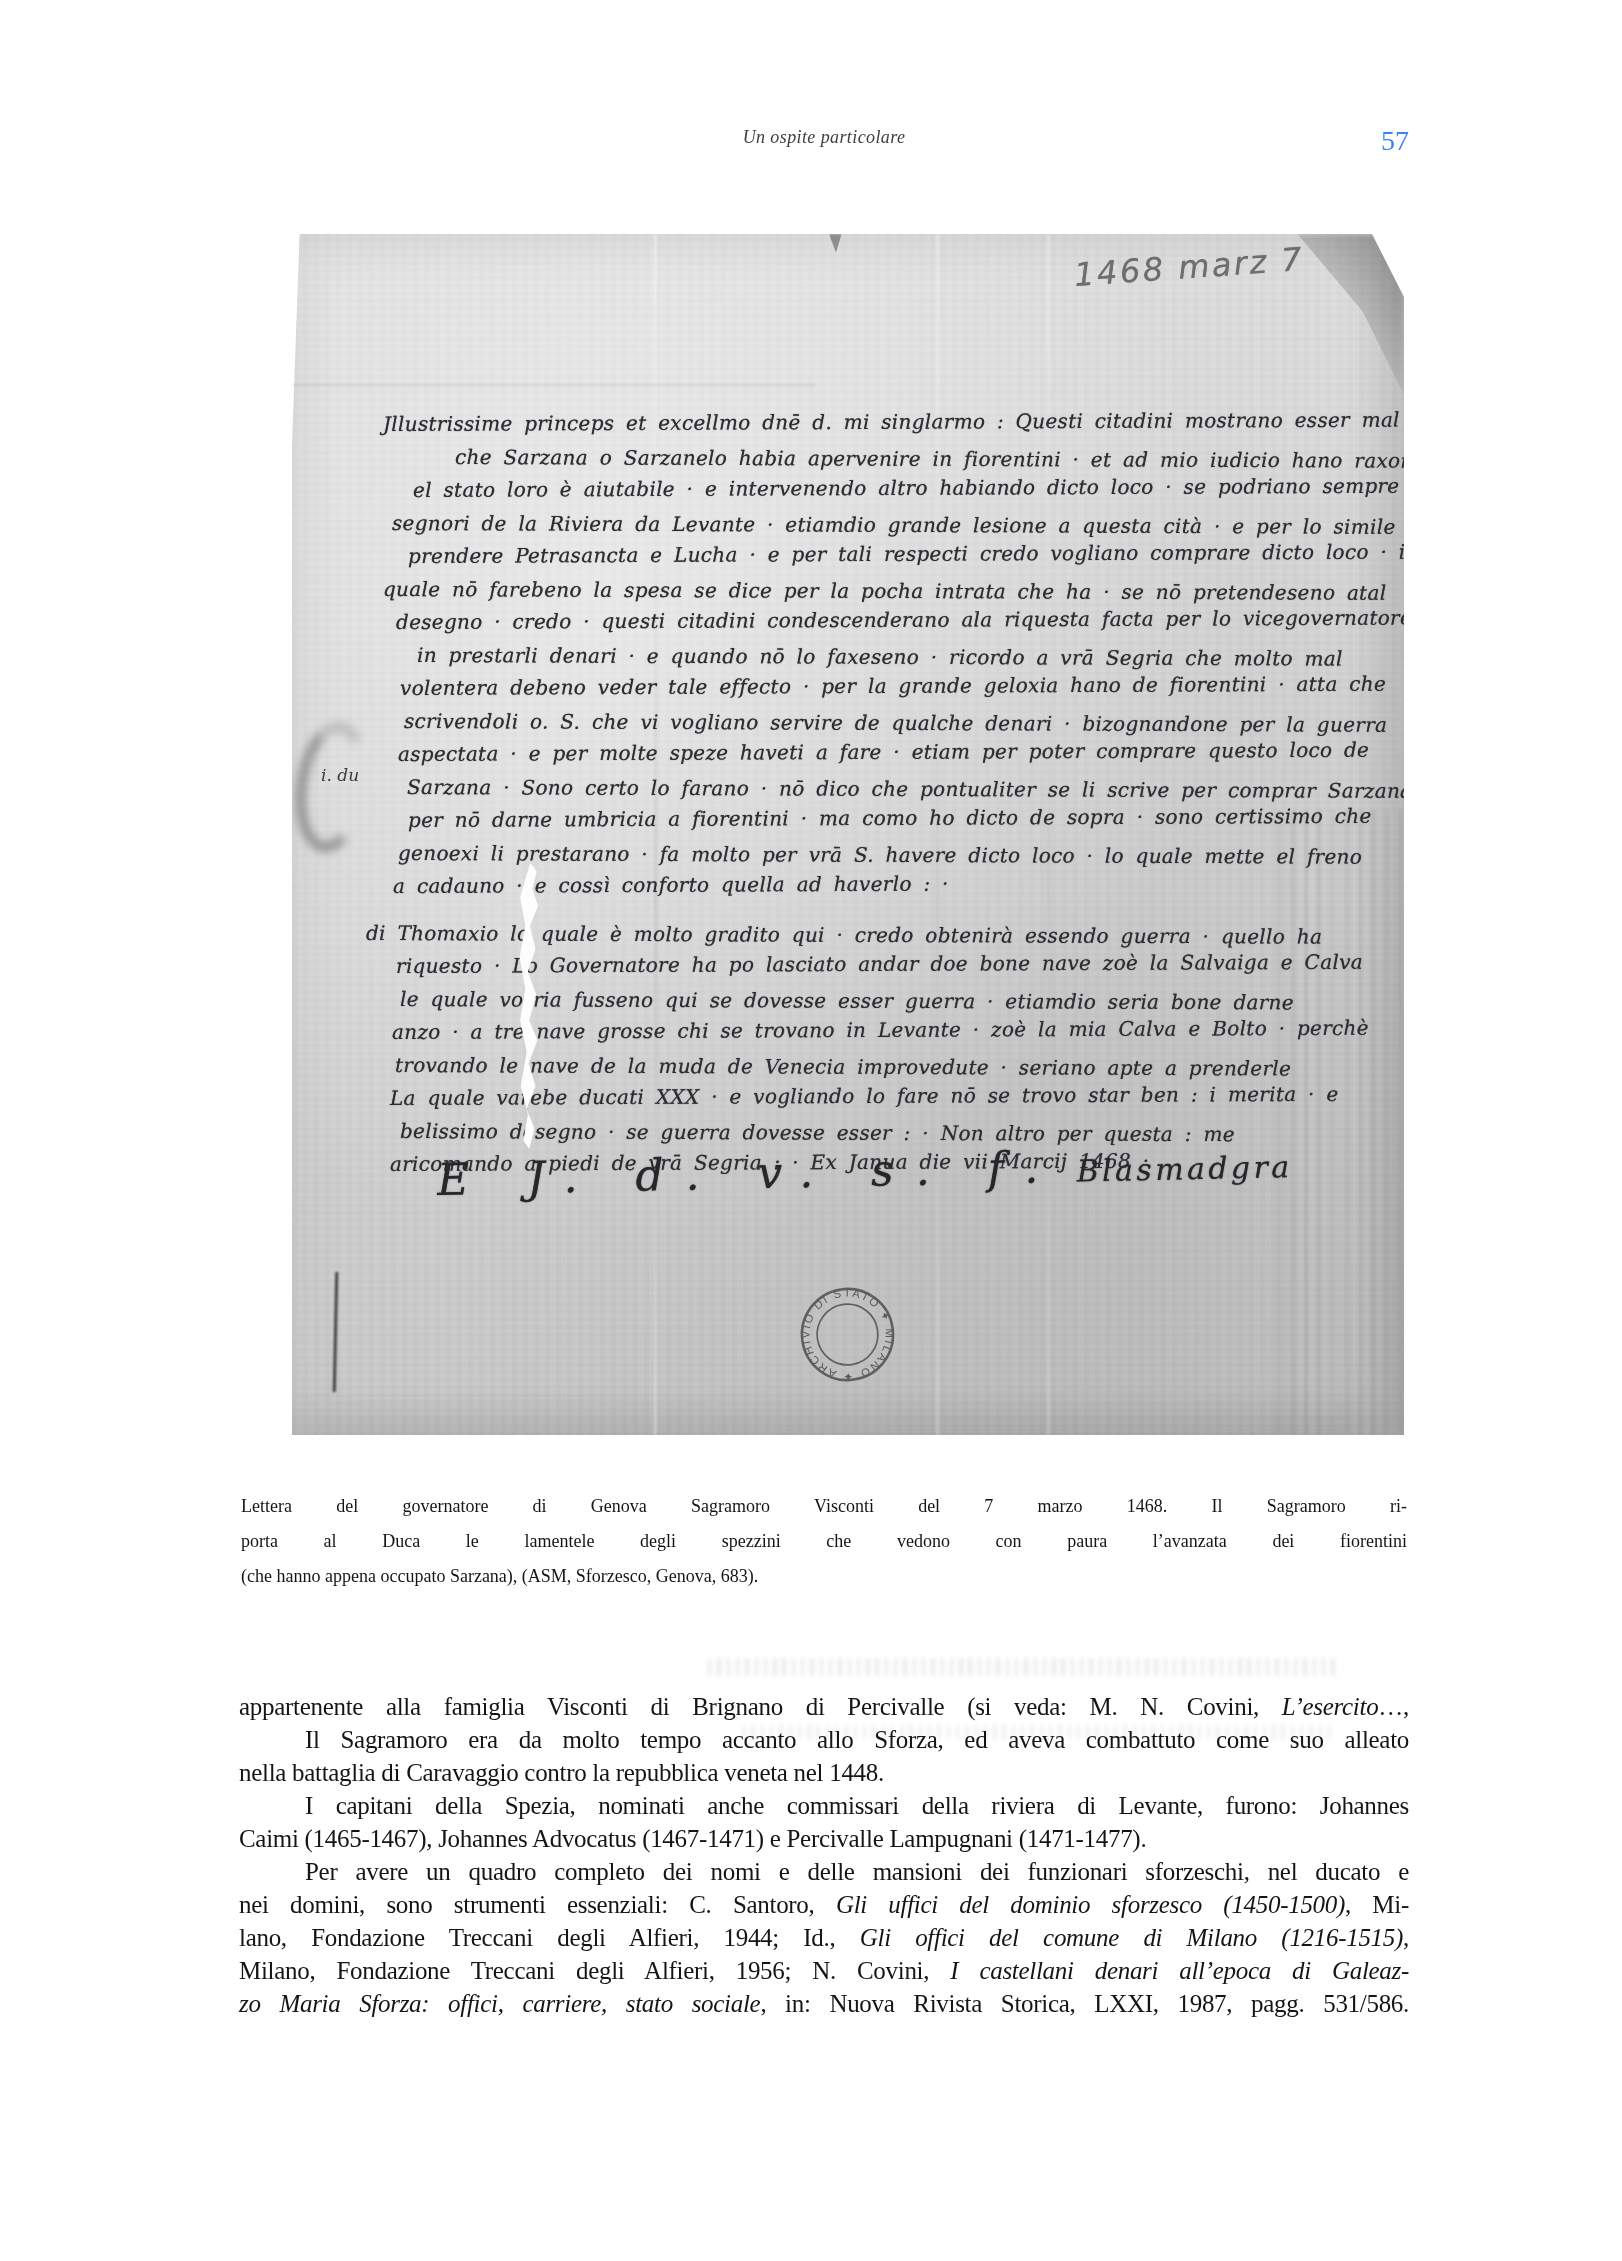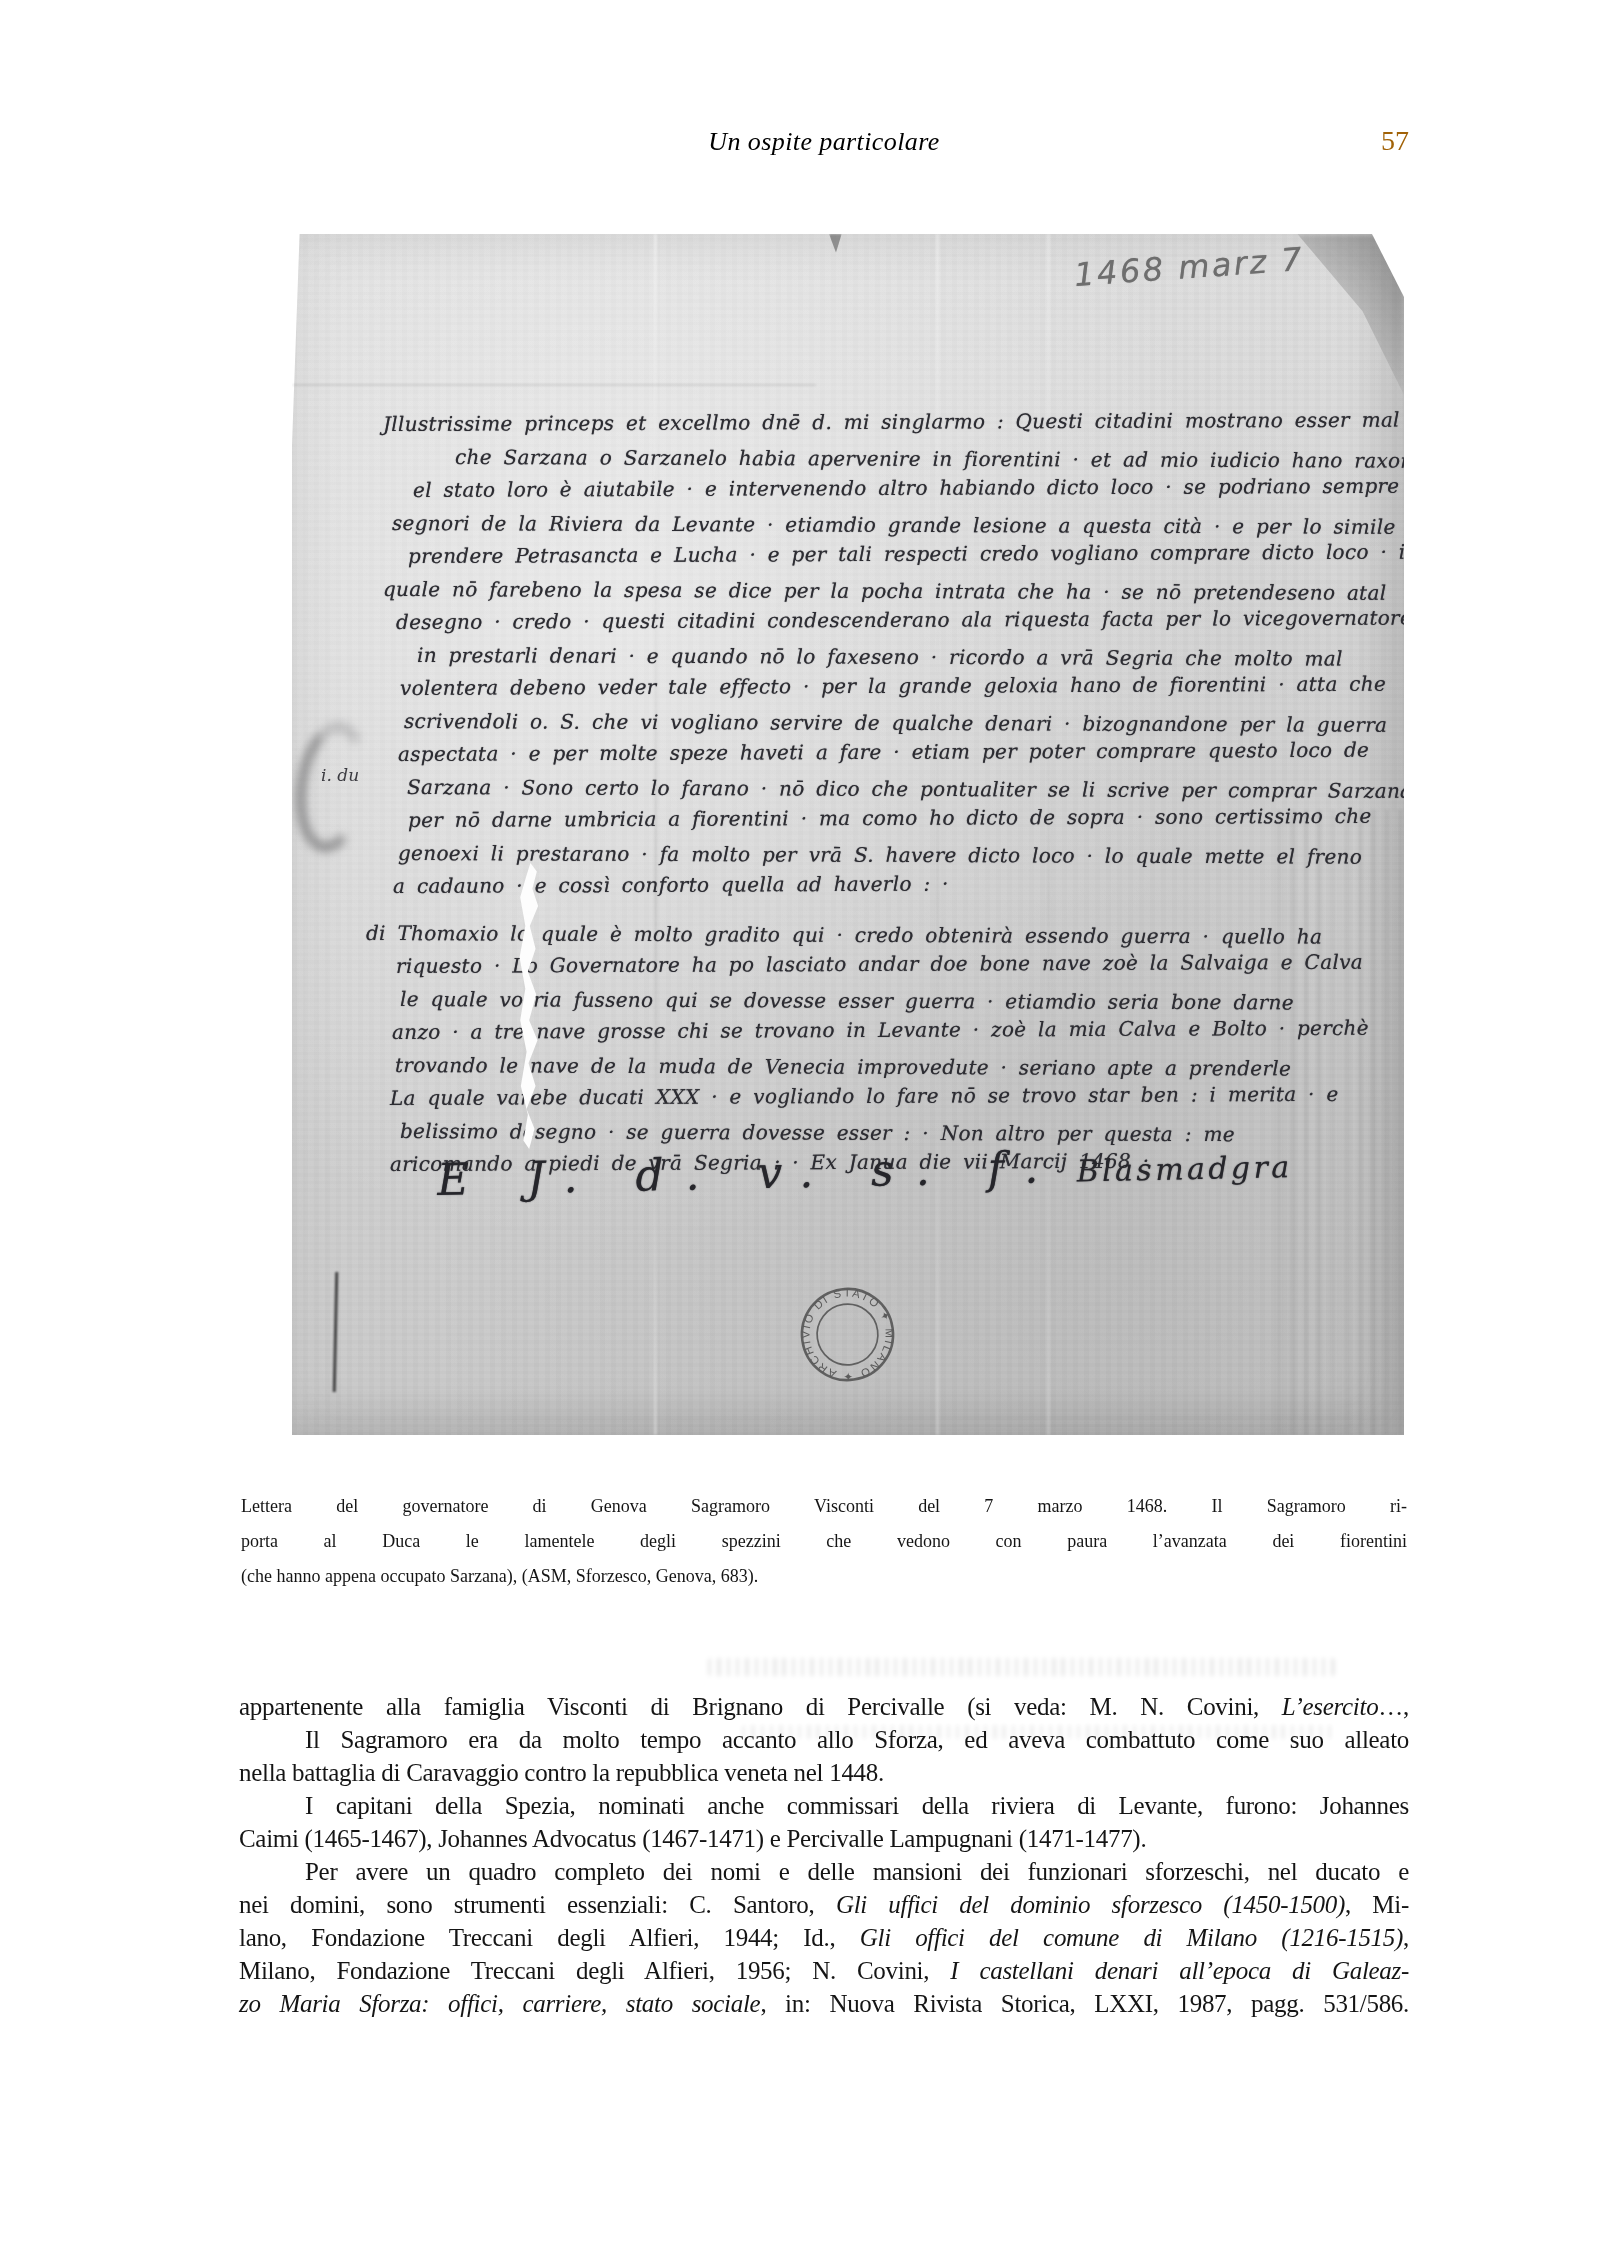--- a/index.html
+++ b/index.html
@@ -3,22 +3,22 @@
 <meta charset="utf-8">
 <style>
   html,body{margin:0;padding:0;}
   body{
     width:1622px;height:2261px;position:relative;background:#ffffff;
     font-family:"Liberation Serif", serif;color:#1b1b1b;overflow:hidden;
   }
   
   .running-head{position:absolute;left:239px;top:127px;width:1170px;height:34px;}
   .head-title{position:absolute;left:0;right:0;text-align:center;font-style:italic;
-    font-size:26px;color:#000000;letter-spacing:0.4px;}
-  .head-folio{position:absolute;right:0;top:-1.7px;font-size:28px;color:#a16207;}
+    font-size:18px;color:#404040;letter-spacing:0.4px;}
+  .head-folio{position:absolute;right:0;top:-1.7px;font-size:28px;color:#3b82f6;}
   
   .scan{
     position:absolute;left:292px;top:234px;width:1112px;height:1201px;overflow:hidden;
     background:
       radial-gradient(ellipse at 28% 30%, rgba(255,255,255,.45), rgba(255,255,255,0) 55%),
       radial-gradient(ellipse at 75% 85%, rgba(0,0,0,.07), rgba(0,0,0,0) 60%),
       repeating-linear-gradient(90deg, rgba(0,0,0,.016) 0 5px, rgba(255,255,255,.02) 5px 11px),
       repeating-linear-gradient(0deg, rgba(0,0,0,.012) 0 3.4px, rgba(255,255,255,.015) 3.4px 7.6px),
       linear-gradient(175deg,#dfdfdf 0%,#d8d8d8 28%,#d3d3d3 55%,#cbcbcb 82%,#c6c6c6 100%);
     box-shadow: inset 0 0 51px rgba(0,0,0,.10), inset -24px -15px 46px rgba(0,0,0,.09),

